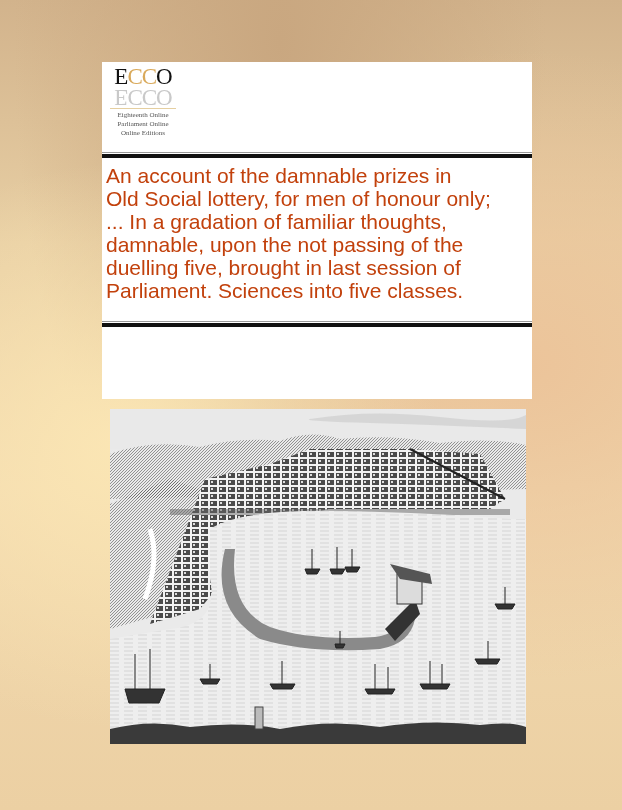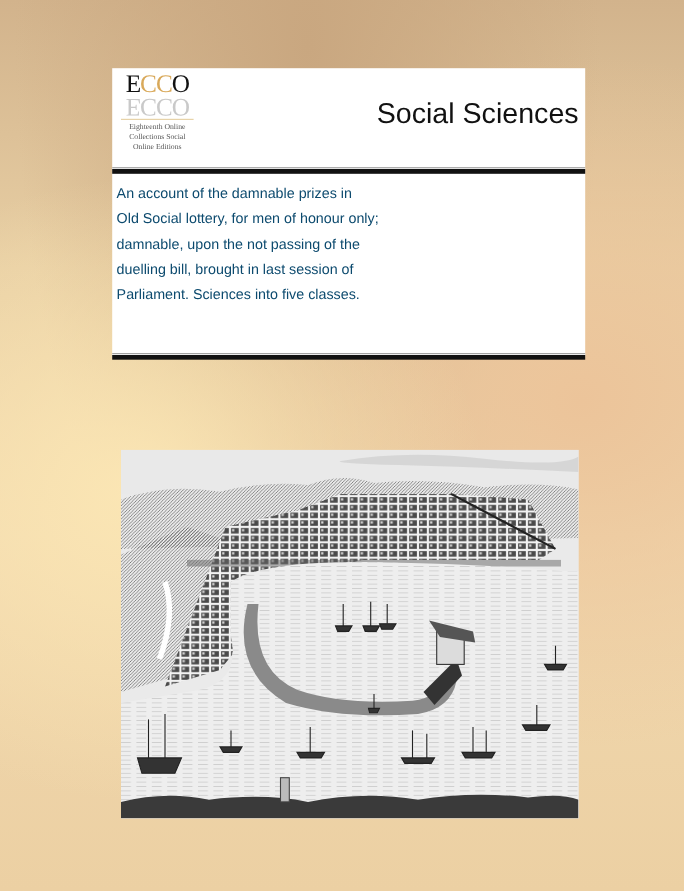--- a/index.html
+++ b/index.html
@@ -6,21 +6,21 @@
   body {
     width: 622px; height: 810px; position: relative; overflow: hidden;
     background:
       radial-gradient(ellipse at 20% 55%, #fbe6b4 0%, rgba(251,230,180,0) 45%),
       radial-gradient(ellipse at 85% 45%, #ecc49a 0%, rgba(236,196,154,0) 50%),
       radial-gradient(ellipse at 45% 5%, #c9a780 0%, rgba(201,167,128,0) 55%),
       linear-gradient(180deg, #d2b38c 0%, #e8cfa4 30%, #f1d8ae 60%, #ecd0a3 100%);
     font-family: "Liberation Sans", sans-serif;
   }
   .panel {
-    position: absolute; left: 102px; top: 62px; width: 430px; height: 263px;
+    position: absolute; left: 102px; top: 62px; width: 430px; height: 337px;
     background: #ffffff;
   }
   .logo {
     position: absolute; left: 8px; top: 4px; width: 66px; height: 82px;
     text-align: center;
   }
   .logo-mark {
     font-family: "Liberation Serif", serif; font-size: 23px; line-height: 22px;
     letter-spacing: -1px; color: #111;
   }
@@ -39,49 +39,49 @@
   }
   .rule {
     position: absolute; left: 0; width: 430px; height: 5px;
     border-top: 1px solid #9a9a9a;
     background: linear-gradient(180deg, #fff 0px, #fff 1px, #111 1px, #111 5px);
   }
   .rule.top { top: 90px; }
   .rule.bottom { top: 259px; }
   .title {
     position: absolute; left: 4px; top: 102px; width: 424px;
-    font-size: 13px; line-height: 23px; color: #0c4a6e;
+    font-size: 21px; line-height: 23px; color: #c2410c;
   }
   .plate {
     position: absolute; left: 110px; top: 409px; width: 416px; height: 335px;
     background: #ececec; overflow: hidden;
   }
 </style>
 </head>
 <body>
 
 <div class="panel">
   <div class="logo">
     <div class="logo-mark"><span>E</span><span class="gold">C</span><span class="gold">C</span><span>O</span></div>
     <div class="logo-reflect">ECCO</div>
     <div class="logo-rule"></div>
     <div class="logo-sub">Eighteenth Online</div>
-    <div class="logo-sub">Collections Social</div>
+    <div class="logo-sub">Parliament Online</div>
     <div class="logo-sub">Online Editions</div>
   </div>
 
-  <div class="series">Social Sciences</div>
 
   <div class="rule top"></div>
 
   <div class="title">
     <div>An account of the damnable prizes in</div>
     <div>Old Social lottery, for men of honour only;</div>
+    <div>... In a gradation of familiar thoughts,</div>
     <div>damnable, upon the not passing of the</div>
-    <div>duelling bill, brought in last session of</div>
+    <div>duelling five, brought in last session of</div>
     <div>Parliament. Sciences into five classes.</div>
   </div>
 
   <div class="rule bottom"></div>
 </div>
 
 <div class="plate">
   <svg width="416" height="335" viewBox="0 0 416 335" xmlns="http://www.w3.org/2000/svg">
     <defs>
       <pattern id="hatch" width="3" height="3" patternUnits="userSpaceOnUse">

